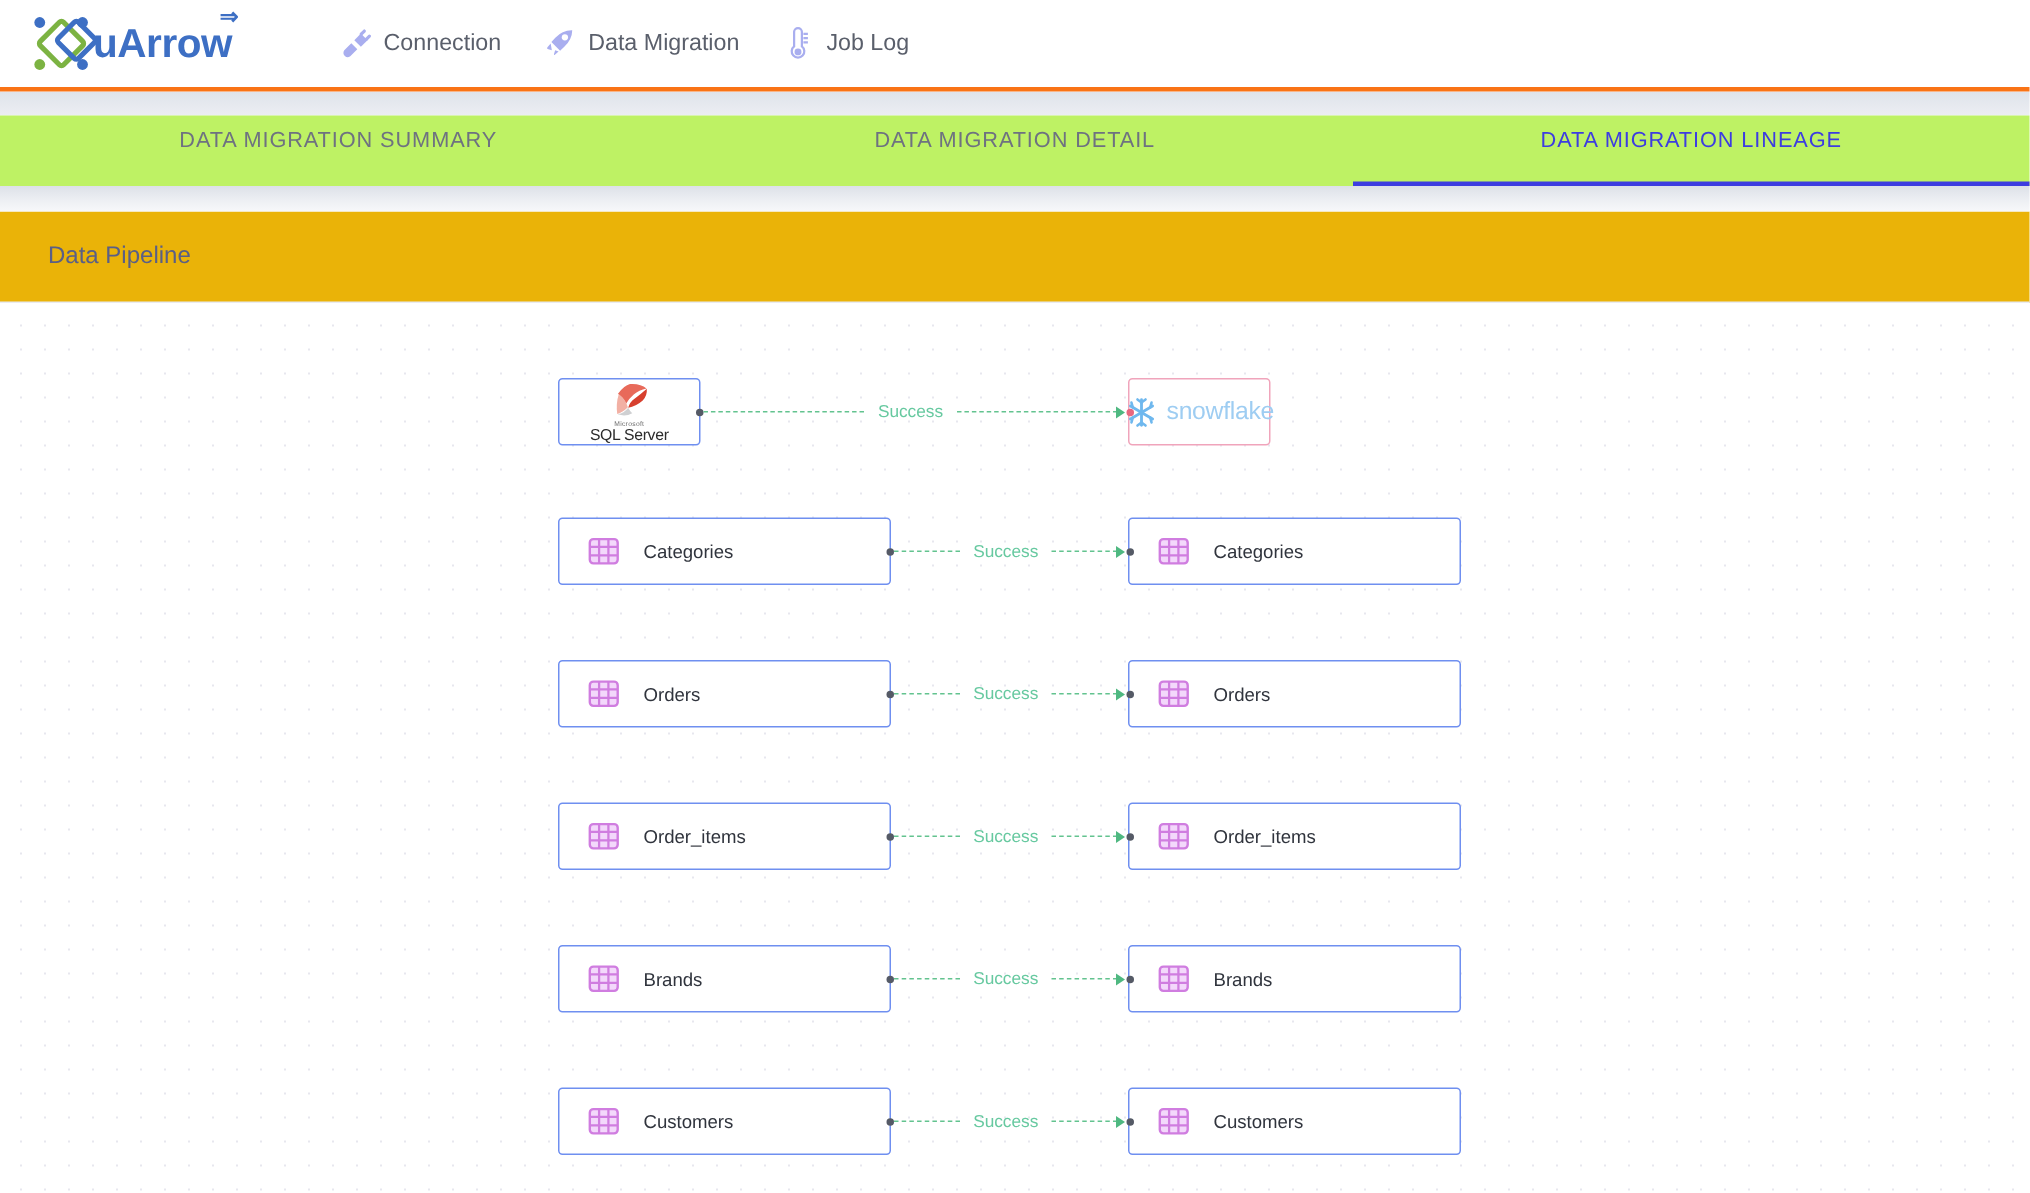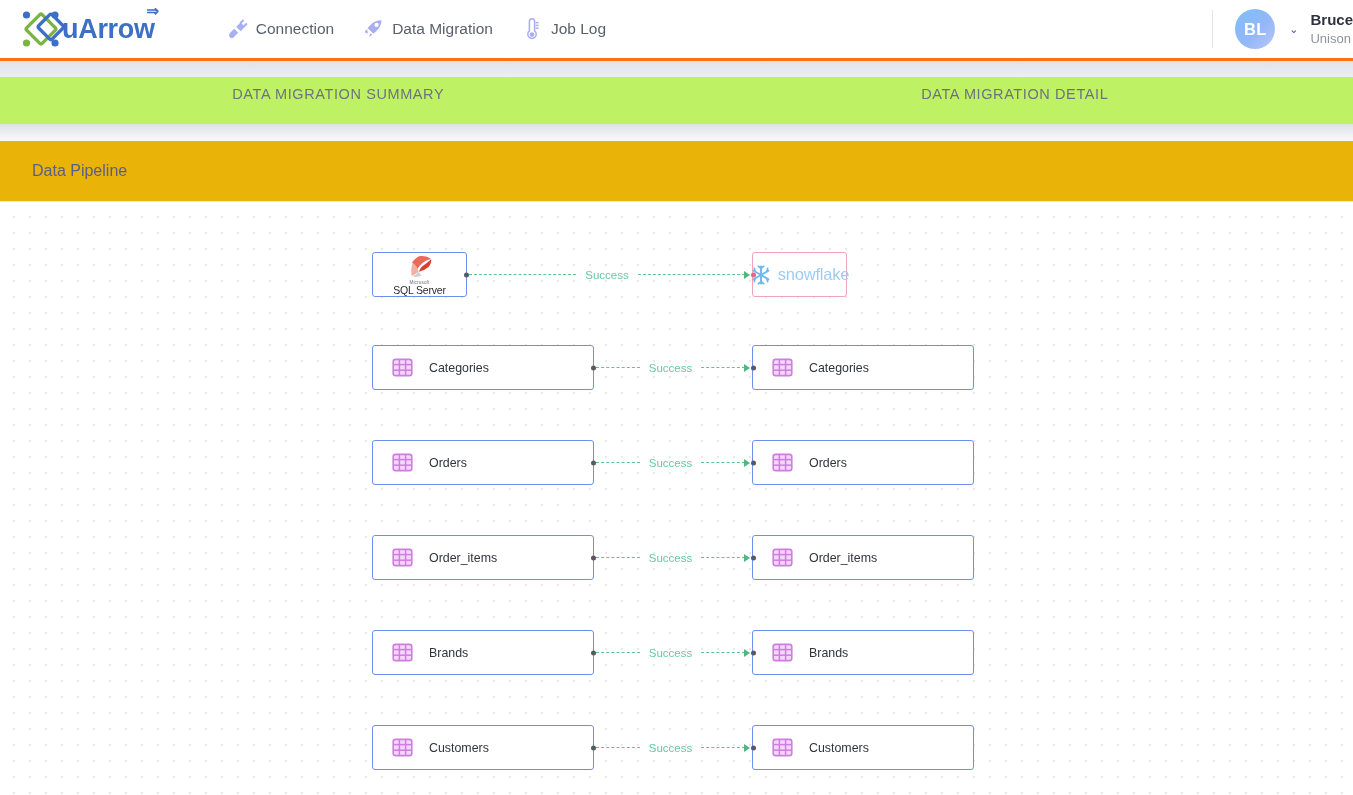--- a/index.html
+++ b/index.html
@@ -201,35 +201,27 @@
             <line x1="14.6" y1="11.2" x2="17.6" y2="11.2"></line>
           </g>
           <circle cx="11" cy="17.6" r="2.3" fill="#a9aeef"></circle>
         </svg>
       </span>
       <span class="nav-label">Job Log</span>
     </div>
 
   </nav>
 
-  <div class="topright">
-    <div class="vdiv"></div>
-    <div class="avatar">BL</div>
-    <span class="caret">⌄</span>
-    <div class="userinfo">
-      <div class="uname">Bruce</div>
-      <div class="uorg">Unison</div>
-    </div>
-  </div>
 </div>
 
 <div class="tabwrap"></div>
 <div class="tabs">
   <div class="tab">DATA MIGRATION SUMMARY</div>
   <div class="tab">DATA MIGRATION DETAIL</div>
+  <div class="tab active">DATA MIGRATION LINEAGE</div>
 </div>
 <div class="tabshadow"></div>
 
 <div class="titlebar">
   <div class="ptitle">Data Pipeline</div>
 </div>
 
 <div class="canvas" id="canvas">
     <div class="node logo-node" style="left:372px;top:50px;width:95px;height:45px;">
       <span class="sqlsrv">

